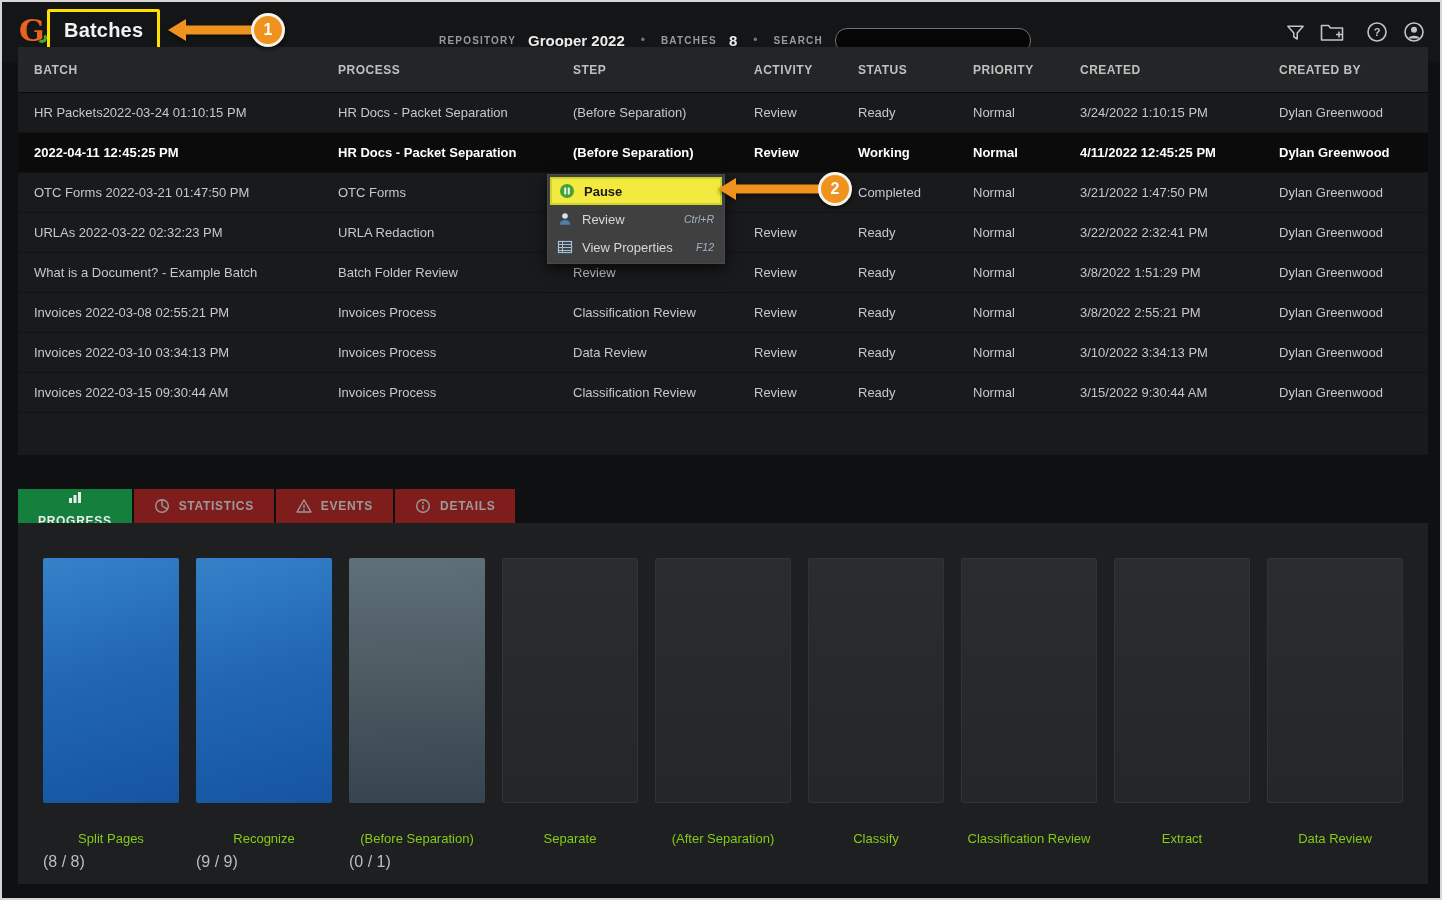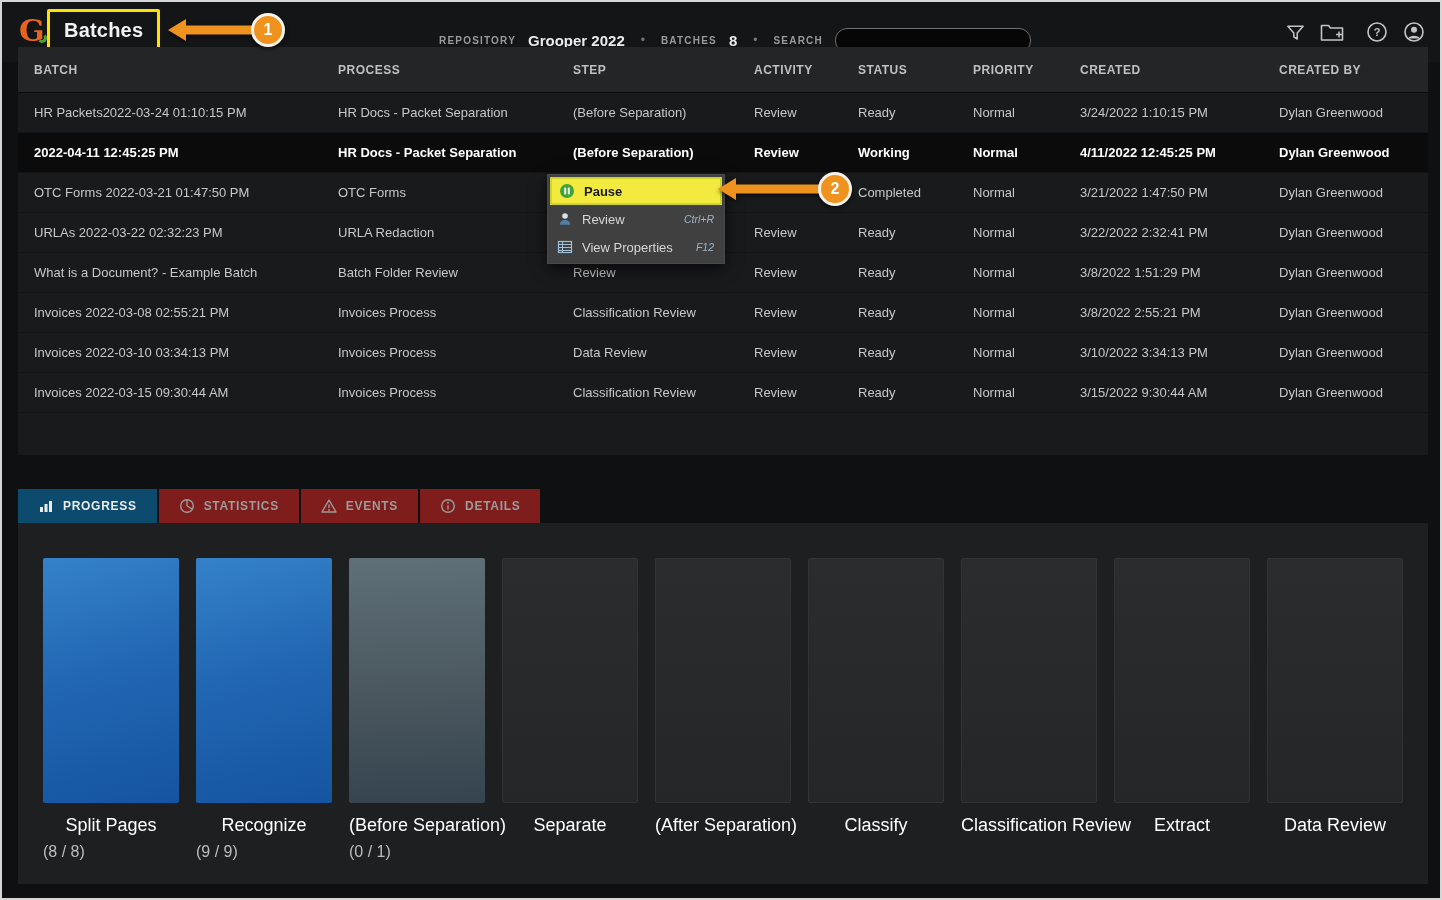--- a/index.html
+++ b/index.html
@@ -49,32 +49,32 @@
   .menu-item { height:28px; display:flex; align-items:center; color:#d6d6d6; font-size:13px; cursor:pointer; }
   .mi-icon { width:18px; height:16px; margin:0 8px 0 6px; display:flex; align-items:center; justify-content:center; }
   .mi-label { white-space:nowrap; }
   .mi-shortcut { margin-left:auto; padding-right:8px; font-size:10.5px; font-style:italic; color:#9fb3c8; }
   .menu-item.highlighted { background:#f2ea3e; border:2px solid #cfd32e; color:#1a1a1a; font-weight:bold; }
 
   
   .tabbar { position:absolute; left:16px; top:487px; height:34px; display:flex; gap:2px; }
   .tab { display:flex; align-items:center; gap:9px; padding:0 20px; background:#7f1d1d;
          color:#9b9b9b; font-size:12px; font-weight:bold; letter-spacing:0.7px; cursor:pointer; }
-  .tab.active { background:#0c4a6e; color:#ebebeb; }
+  .tab.active { background:#15803d; color:#ebebeb;flex-direction:column; }
   .tab svg { display:block; }
 
   
   .panel { position:absolute; left:16px; top:521px; width:1410px; height:361px; background:#1d1f21; }
   .cards { display:flex; gap:17px; padding:35px 0 0 25px; }
   .card { width:136px; flex:0 0 136px; cursor:pointer; }
   .card-face { height:245px; border-radius:2px; }
   .card-face.complete { background:linear-gradient(165deg,#3582c9 0%,#2267b4 45%,#1554a0 100%); }
   .card-face.current  { background:linear-gradient(178deg,#5f7078 0%,#4a575f 55%,#35444f 100%); }
   .card-face.pending  { background:linear-gradient(180deg,#2b2c2e,#252628); border:1px solid #323335; }
-  .card-label { margin-top:12px; text-align:center; font-size:18px; color:#ffffff; white-space:nowrap; }
+  .card-label { margin-top:28px; text-align:center; font-size:13px; color:#84cc16; white-space:nowrap; }
   .card-count { margin-top:7px; text-align:left; font-size:16px; color:#bdbdbd; }
 
   
   .ann { position:absolute; display:flex; align-items:center; z-index:9;
          filter:drop-shadow(0 2px 2px rgba(0,0,0,0.55)); }
   .ann1 { left:166px; top:11px; }
   .ann2 { left:716px; top:170px; }
   .ann-circle { width:34px; height:34px; border-radius:50%; background:#f0921e; border:3px solid #f7f3ea;
                 color:#fff; font-size:16px; font-weight:bold; display:flex; align-items:center;
                 justify-content:center; margin-left:-2px; }

